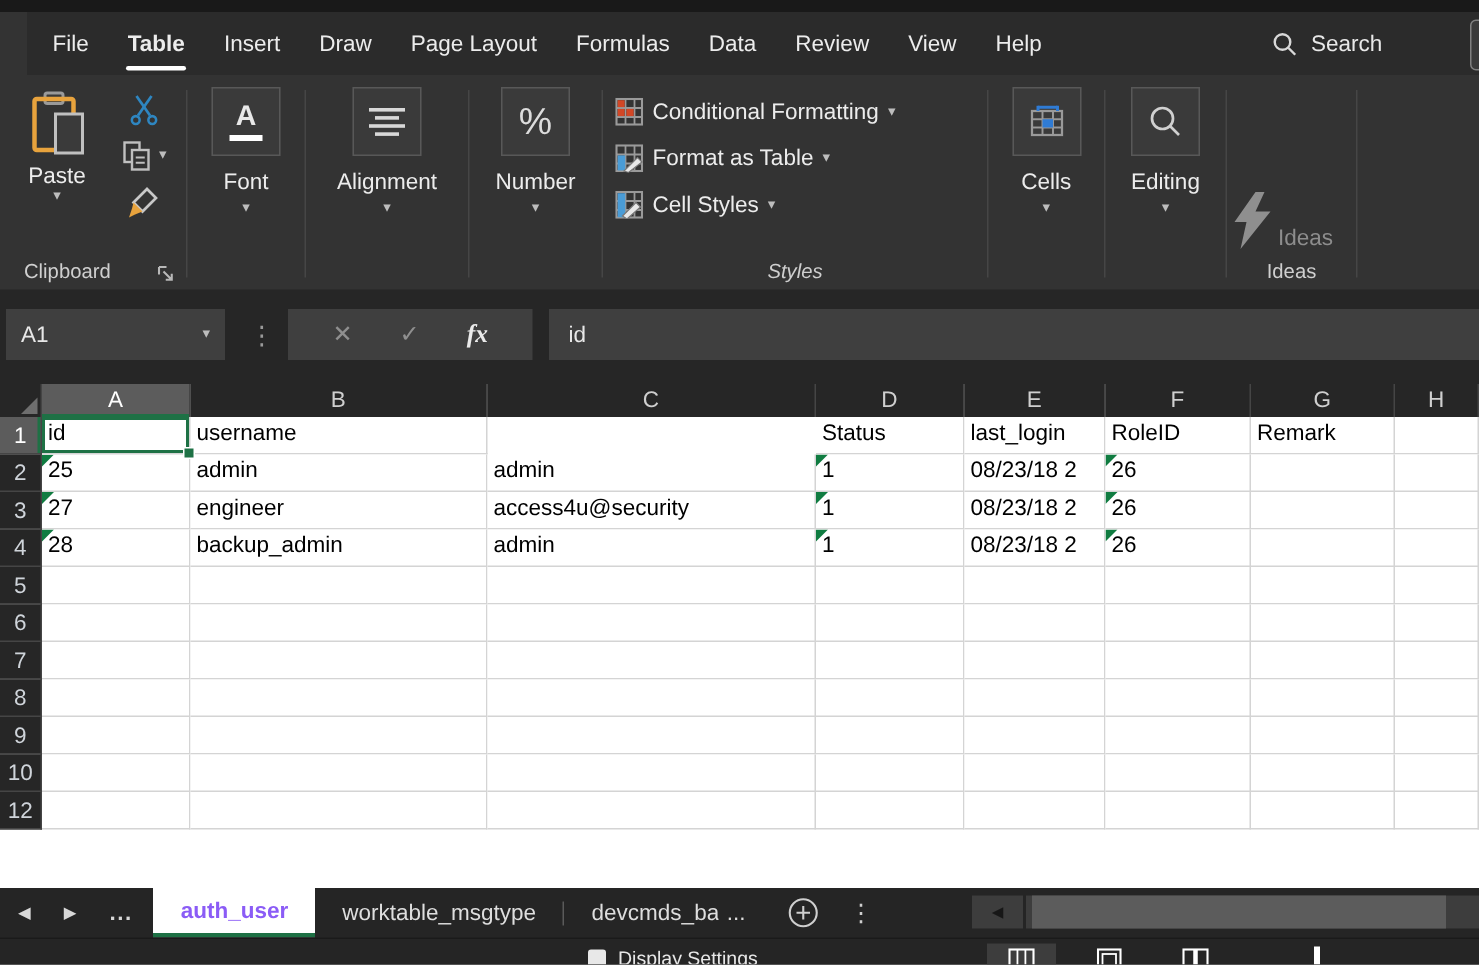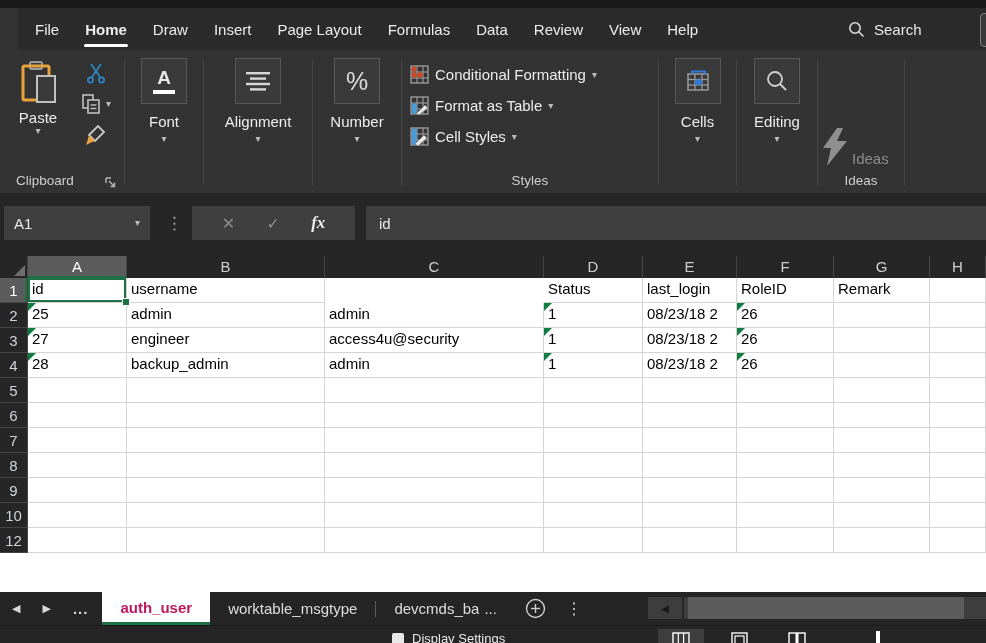--- a/index.html
+++ b/index.html
@@ -46,21 +46,21 @@
               display:flex; align-items:center; justify-content:center; }
   .collapsed-label { color:#ececec; font-size:15px; margin-top:9px; }
   .g-collapsed .chv { margin-top:4px; }
   .font-A { color:#e8e8e8; font-size:19px; font-weight:bold; text-align:center; line-height:1; }
   .font-A .bar { display:block; width:22px; height:4px; background:#fff; margin:3px auto 0; }
   .pct { color:#dcdcdc; font-size:25px; }
   
   .g-styles { width:256px; padding-top:5px; padding-left:8px; }
   .styles-row { display:flex; align-items:center; gap:6px; height:31px;
                 color:#ececec; font-size:15px; white-space:nowrap; }
-  .g-styles .rgroup-label { left:0; right:0; }
+  .g-styles .rgroup-label { left:0; right:0;font-style:italic; }
   
   .g-ideas { width:86px; display:flex; flex-direction:row; align-items:flex-end; padding-top:8px; }
   .ideas-label { color:#8d8d8d; font-size:15px; margin-top:8px; }
 
   
   .formula-bar { position:absolute; top:193px; left:0; width:986px; height:63px; background:#262626; }
   .name-box { position:absolute; left:4px; top:13px; width:146px; height:34px; background:#3f3f3f;
               display:flex; align-items:center; color:#e8e8e8; font-size:15px; padding:17px 10px; }
   .name-box .chv { margin-left:auto; }
   .fb-dots { position:absolute; left:166px; top:13px; height:34px; display:flex; align-items:center;
@@ -99,21 +99,21 @@
             border-top:8px solid #107C41; border-right:8px solid transparent; }
 
   
   .tabbar { position:absolute; top:592px; left:0; width:986px; height:33px; background:#252525;
             display:flex; align-items:stretch; }
   .tab-nav { display:flex; align-items:center; gap:22px; padding:0 14px 0 12px;
              color:#d8d8d8; font-size:11px; }
   .tab-more { font-size:15px; font-weight:bold; letter-spacing:1px; color:#d8d8d8; }
   .sheet-tab { display:flex; align-items:center; padding:0 18px; font-size:15px; color:#dedede;
                white-space:nowrap; }
-  .sheet-tab.active { background:#fff; color:#be185d; font-weight:bold;
+  .sheet-tab.active { background:#fff; color:#8b5cf6; font-weight:bold;
                border-bottom:3px solid #1E7145; }
   .tab-sep { width:1px; height:16px; background:#5a5a5a; align-self:center; }
   .trunc-label { max-width:86px; overflow:hidden; display:inline-block; }
   .trunc-dots { margin-left:5px; }
   .add-sheet, .tab-menu { display:flex; align-items:center; padding:0 10px; color:#cfcfcf; }
   .tab-menu { font-size:16px; }
   .h-scroll { position:absolute; left:648px; right:0; top:5px; height:22px; display:flex; }
   .h-scroll-arrow { width:34px; background:#3d3d3d; color:#171717; font-size:10px;
                display:flex; align-items:center; justify-content:center; flex:none; }
   .h-scroll-track { flex:1; background:#3d3d3d; margin-left:2px; position:relative; }
@@ -133,23 +133,23 @@
   svg { display:block; }
 </style>
 </head>
 <body>
 
 <div class="top-strip"></div>
 
 <div class="menubar">
   <div class="menu-items">
     <span class="menu-item">File</span>
-    <span class="menu-item active">Home</span>
+    <span class="menu-item active">Table</span>
+    <span class="menu-item">Insert</span>
     <span class="menu-item">Draw</span>
-    <span class="menu-item">Insert</span>
     <span class="menu-item">Page Layout</span>
     <span class="menu-item">Formulas</span>
     <span class="menu-item">Data</span>
     <span class="menu-item">Review</span>
     <span class="menu-item">View</span>
     <span class="menu-item">Help</span>
   </div>
   <div class="menu-search">
     <span>
       <svg width="17" height="17" viewBox="0 0 17 17">

